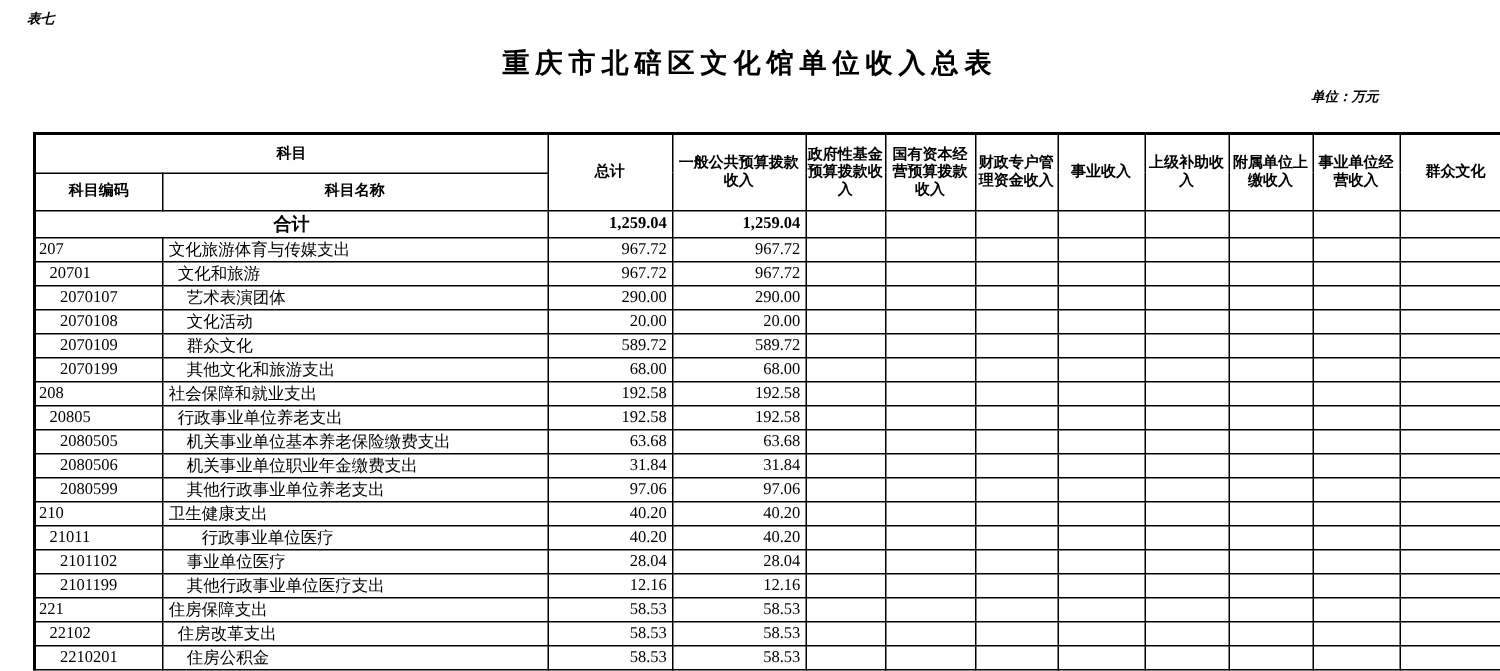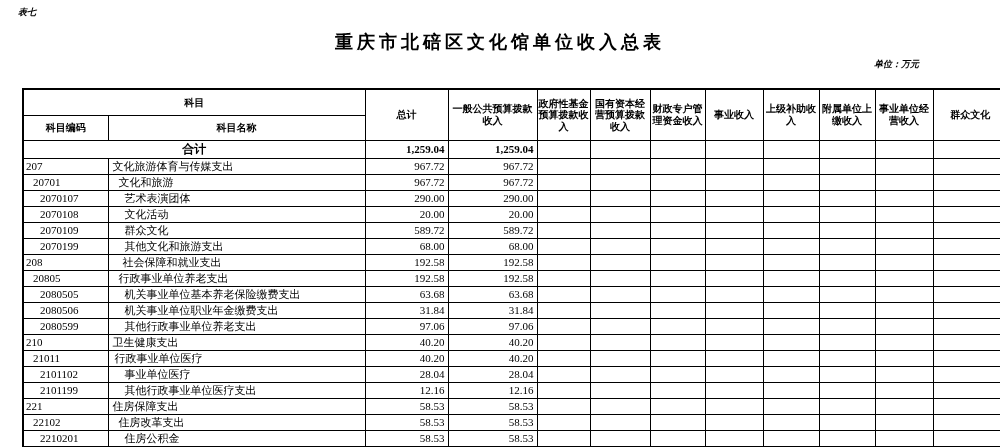--- a/index.html
+++ b/index.html
@@ -213,21 +213,21 @@
         <td class="num"></td>
         <td class="num"></td>
         <td class="num"></td>
         <td class="num"></td>
         <td class="num"></td>
         <td class="num"></td>
         <td class="num"></td>
       </tr>
       <tr class="data-row">
         <td class="lbl" style="padding-left: 2px;">208</td>
-        <td class="lbl" style="padding-left: 14px;">社会保障和就业支出</td>
+        <td class="lbl" style="padding-left: 4px;">社会保障和就业支出</td>
         <td class="num">192.58</td>
         <td class="num">192.58</td>
         <td class="num"></td>
         <td class="num"></td>
         <td class="num"></td>
         <td class="num"></td>
         <td class="num"></td>
         <td class="num"></td>
         <td class="num"></td>
         <td class="num"></td>
@@ -297,21 +297,21 @@
         <td class="num"></td>
         <td class="num"></td>
         <td class="num"></td>
         <td class="num"></td>
         <td class="num"></td>
         <td class="num"></td>
         <td class="num"></td>
       </tr>
       <tr class="data-row">
         <td class="lbl" style="padding-left: 9px;">21011</td>
-        <td class="lbl" style="padding-left: 6px;">行政事业单位医疗</td>
+        <td class="lbl" style="padding-left: 26px;">行政事业单位医疗</td>
         <td class="num">40.20</td>
         <td class="num">40.20</td>
         <td class="num"></td>
         <td class="num"></td>
         <td class="num"></td>
         <td class="num"></td>
         <td class="num"></td>
         <td class="num"></td>
         <td class="num"></td>
         <td class="num"></td>

